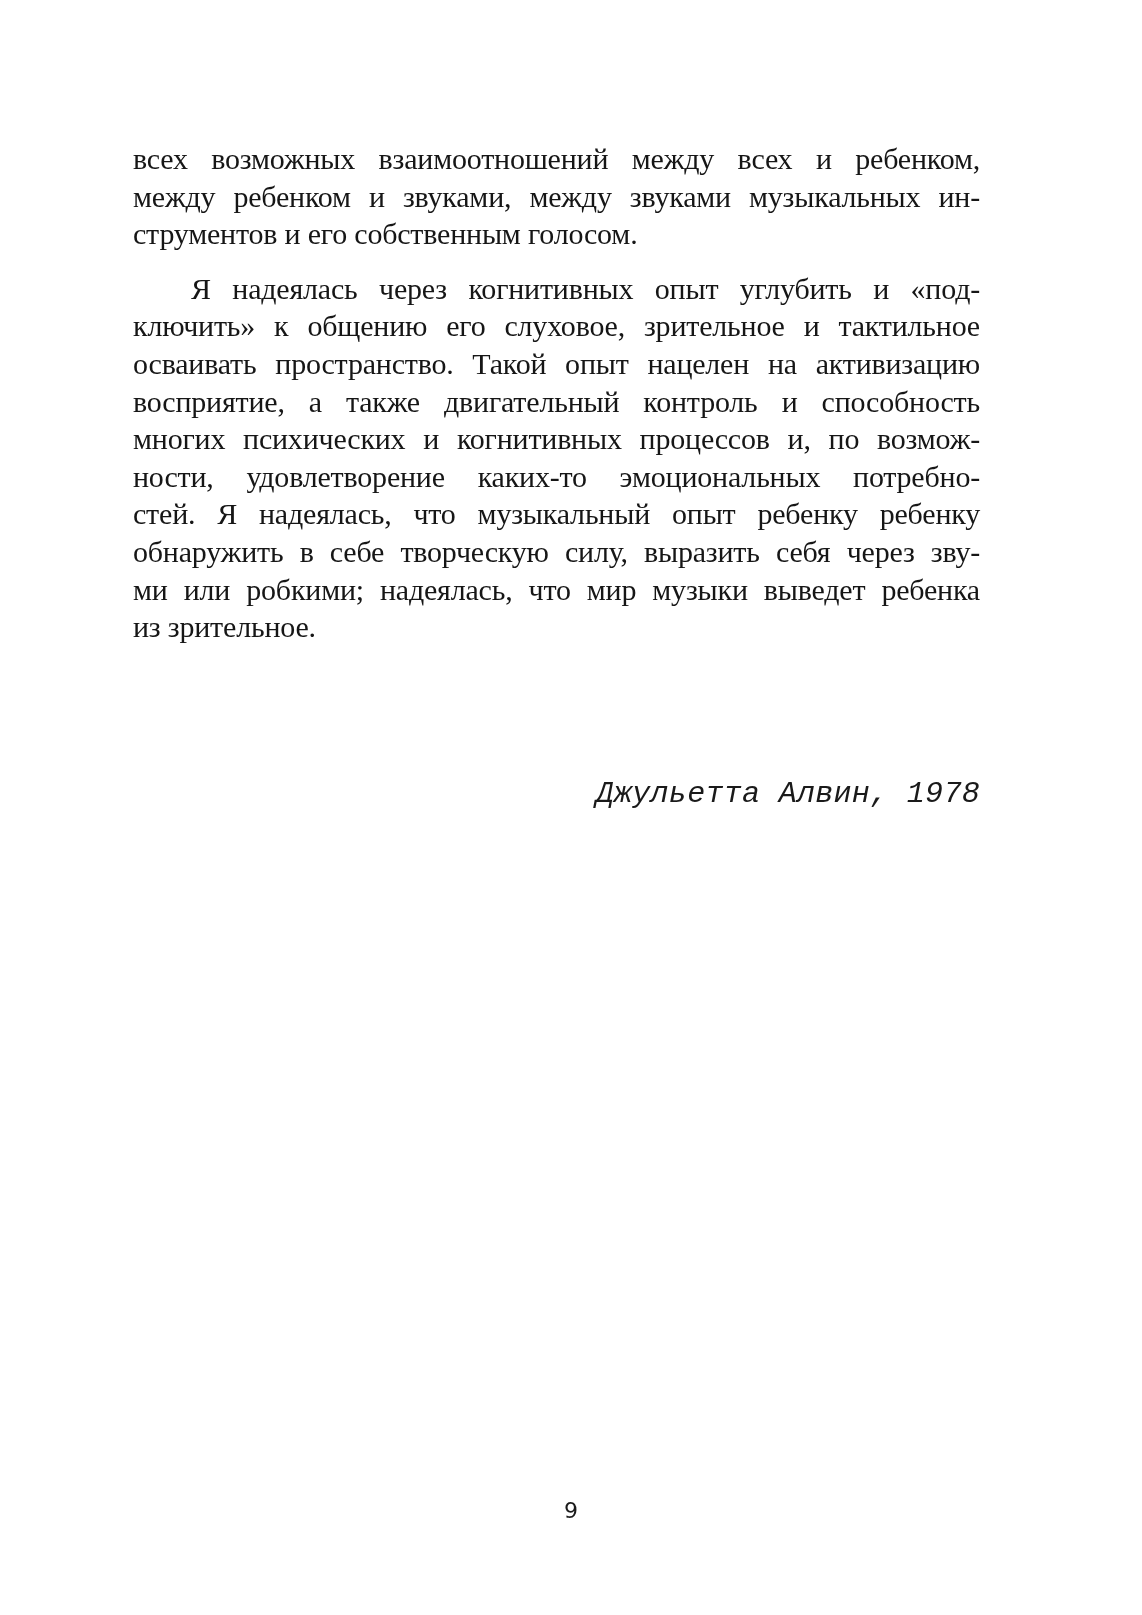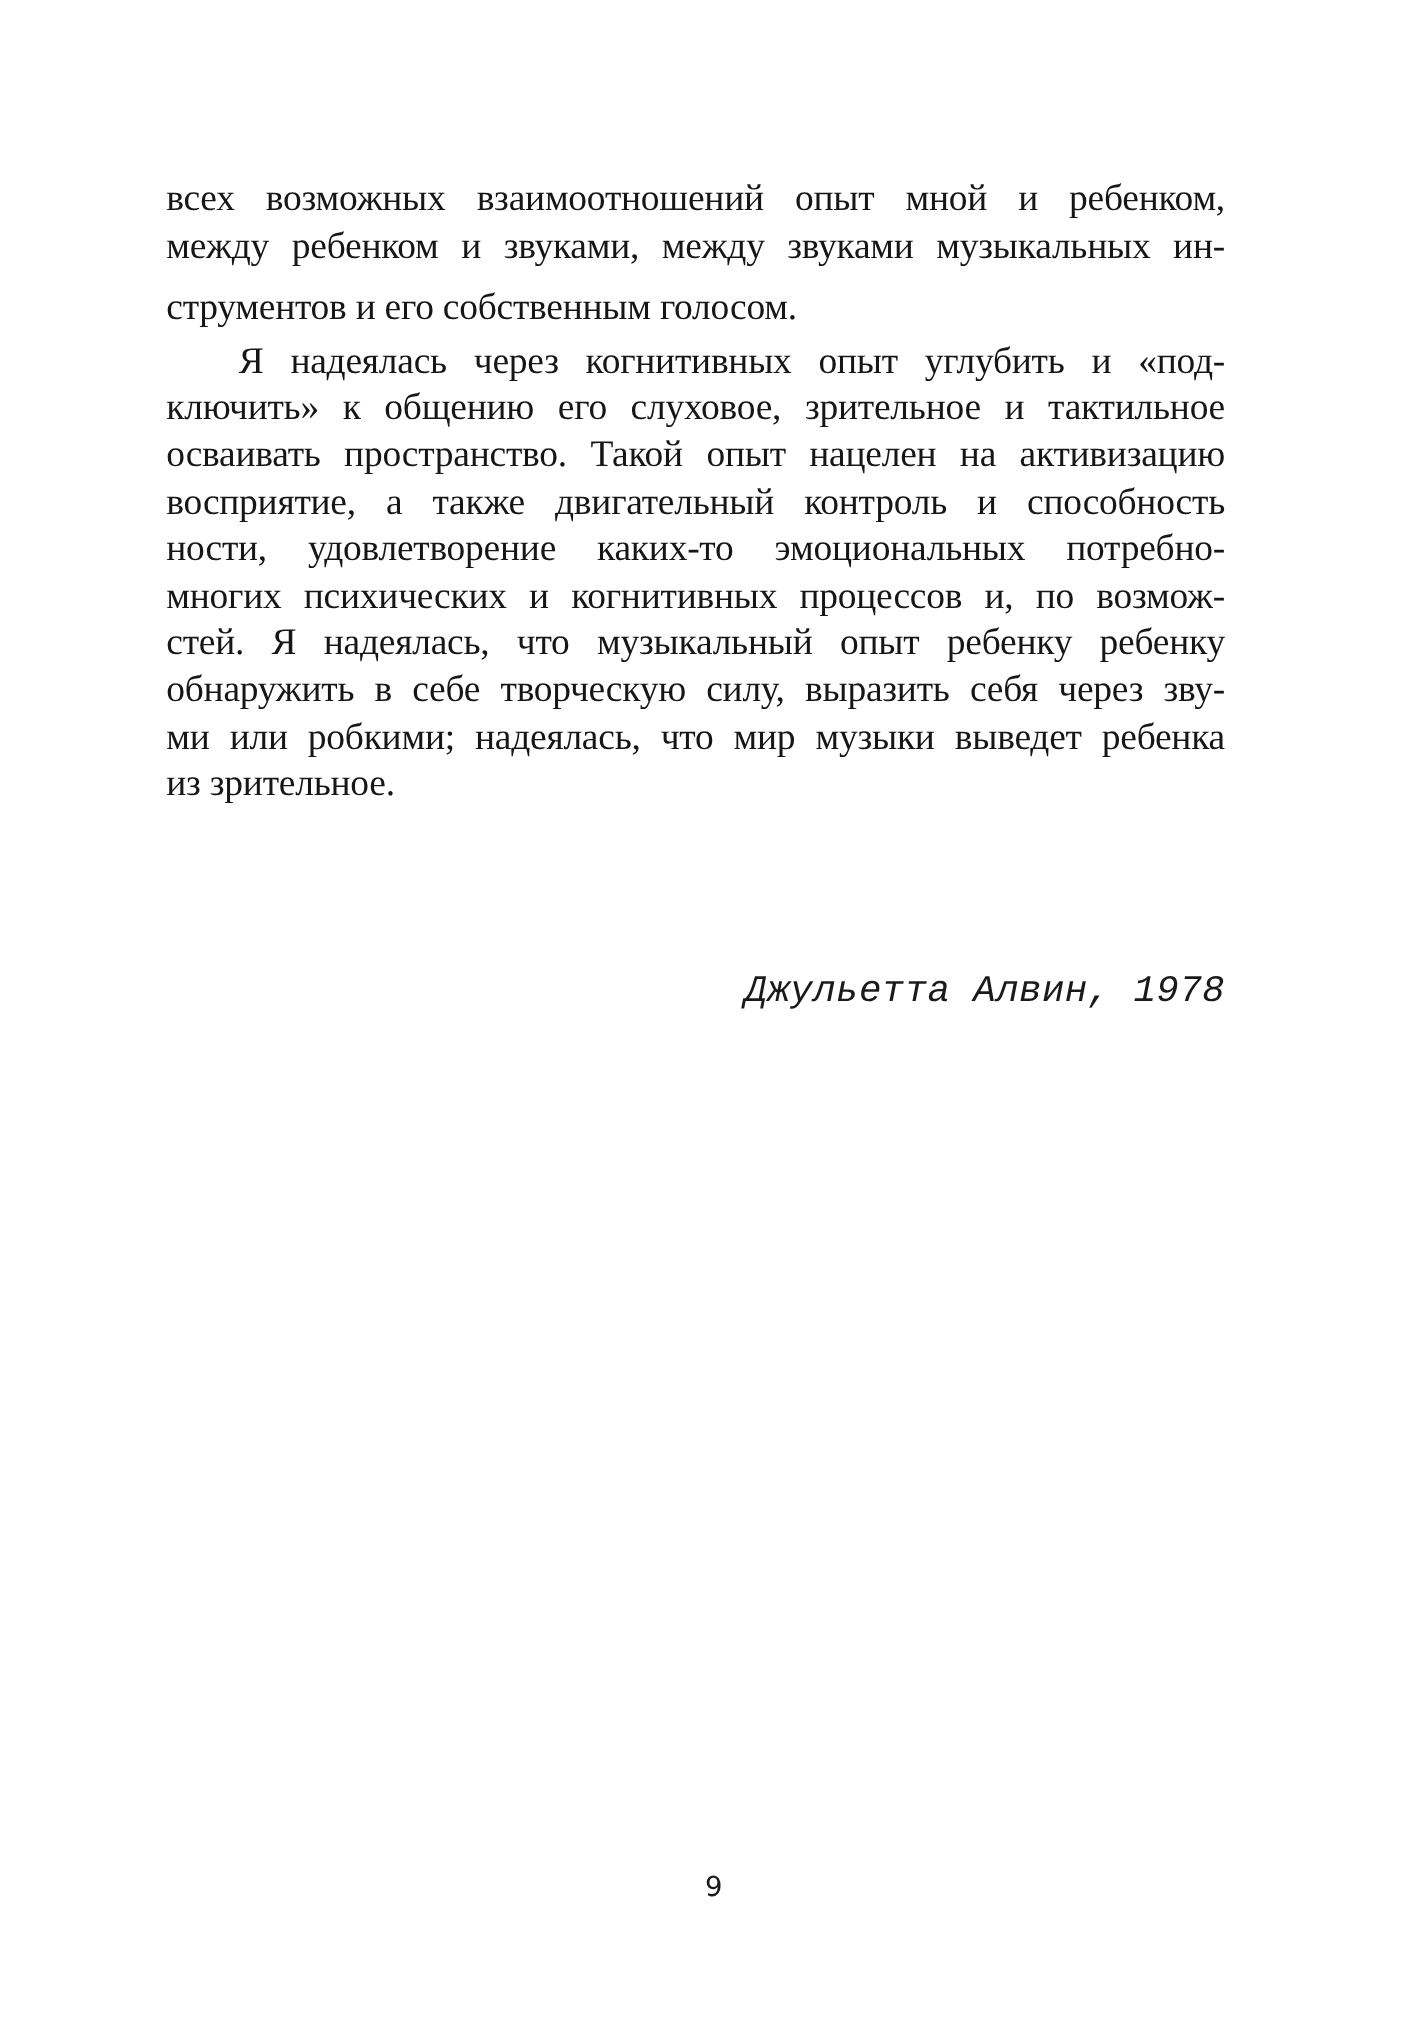--- a/index.html
+++ b/index.html
@@ -76,31 +76,31 @@
       font-size: 22px;
       color: #1a1a1a;
     }
   </style>
 </head>
 <body>
 
 <div class="page">
   <div class="text-block">
     <div class="paragraph para-1">
-      <span class="line"><span class="line-inner" style="display: inline-block; white-space: normal; width: 100%;">всех возможных взаимоотношений опыт мной и ребенком,</span></span>
+      <span class="line"><span class="line-inner" style="display: inline-block; white-space: normal; width: 100%;">всех возможных взаимоотношений между всех и ребенком,</span></span>
       <span class="line"><span class="line-inner" style="display: inline-block; white-space: normal; width: 100%;">между ребенком и звуками, между звуками музыкальных ин-</span></span>
-      <span class="line last"><span class="line-inner" style="display: inline-block; white-space: normal; width: 100%; margin-top: 12px;">струментов и его собственным голосом.</span></span>
+      <span class="line last"><span class="line-inner" style="display: inline-block; white-space: normal; width: 100%;">струментов и его собственным голосом.</span></span>
     </div>
     <div class="paragraph para-2">
       <span class="line indent"><span class="line-inner" style="display: inline-block; white-space: normal; width: 100%;">Я надеялась через когнитивных опыт углубить и «под-</span></span>
       <span class="line"><span class="line-inner" style="display: inline-block; white-space: normal; width: 100%;">ключить» к общению его слуховое, зрительное и тактильное</span></span>
       <span class="line"><span class="line-inner" style="display: inline-block; white-space: normal; width: 100%;">осваивать пространство. Такой опыт нацелен на активизацию</span></span>
       <span class="line"><span class="line-inner" style="display: inline-block; white-space: normal; width: 100%;">восприятие, а также двигательный контроль и способность</span></span>
+      <span class="line"><span class="line-inner" style="display: inline-block; white-space: normal; width: 100%;">многих психических и когнитивных процессов и, по возмож-</span></span>
       <span class="line"><span class="line-inner" style="display: inline-block; white-space: normal; width: 100%;">ности, удовлетворение каких-то эмоциональных потребно-</span></span>
-      <span class="line"><span class="line-inner" style="display: inline-block; white-space: normal; width: 100%;">многих психических и когнитивных процессов и, по возмож-</span></span>
       <span class="line"><span class="line-inner" style="display: inline-block; white-space: normal; width: 100%;">стей. Я надеялась, что музыкальный опыт ребенку ребенку</span></span>
       <span class="line"><span class="line-inner" style="display: inline-block; white-space: normal; width: 100%;">обнаружить в себе творческую силу, выразить себя через зву-</span></span>
       <span class="line"><span class="line-inner" style="display: inline-block; white-space: normal; width: 100%;">ми или робкими; надеялась, что мир музыки выведет ребенка</span></span>
       <span class="line last"><span class="line-inner" style="display: inline-block; white-space: normal; width: 100%;">из зрительное.</span></span>
     </div>
   </div>
 
   <div class="attribution">Джульетта Алвин, 1978</div>
 
   <div class="page-number">9</div>

